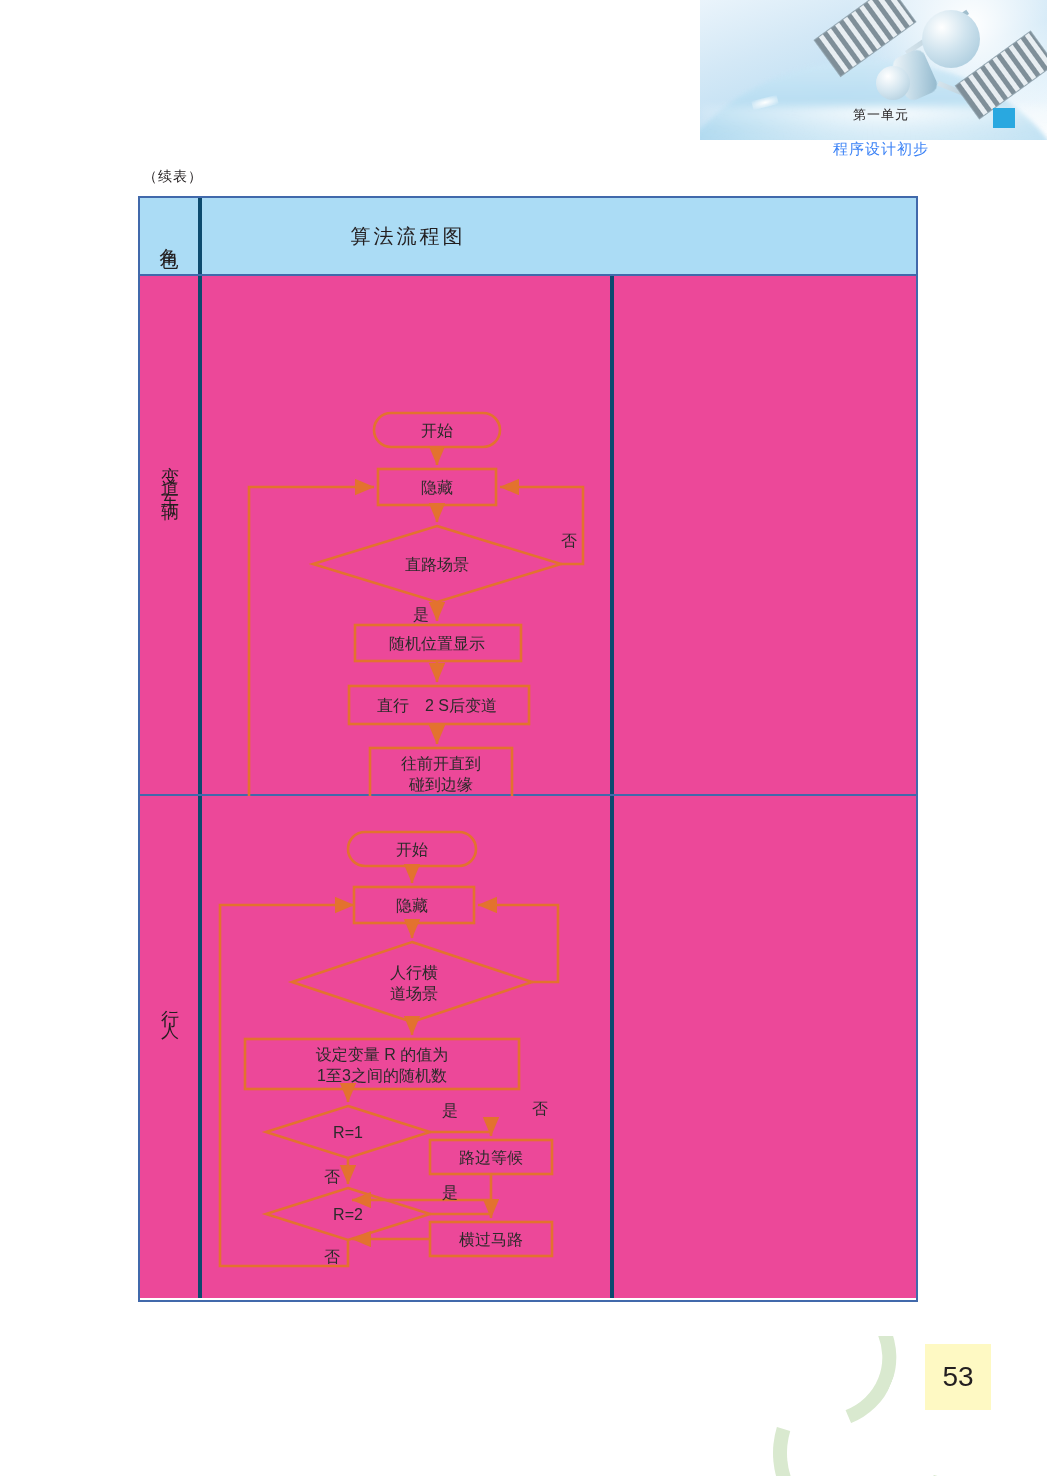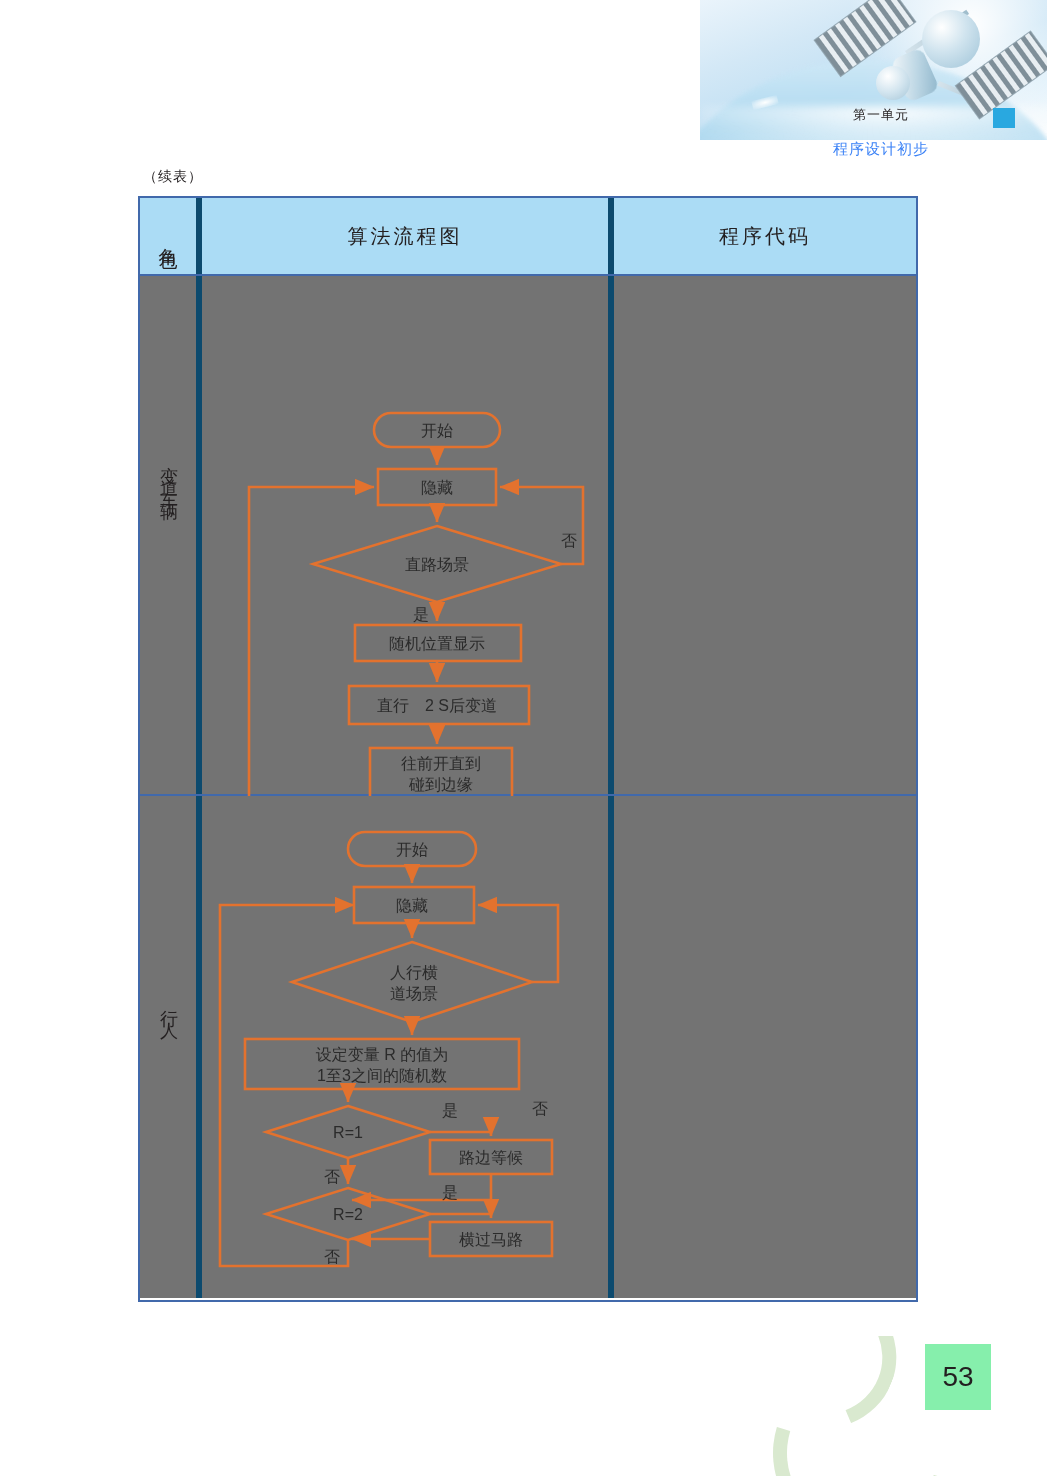--- a/index.html
+++ b/index.html
@@ -63,34 +63,34 @@
   .runhead .chap{font-size:15px;color:#3b82f6;letter-spacing:1px;}
   .runhead .sq{position:absolute;right:-86px;top:2px;width:22px;height:20px;background:#29a8e0;}
 
   
   .caption{position:absolute;left:143px;top:168px;font-size:14px;color:#231f20;letter-spacing:1px;}
 
   
   .tbl{position:absolute;left:138px;top:196px;width:780px;height:1106px;
        border:2px solid #4169ab;box-sizing:border-box;}
   .row{display:flex;width:100%;box-sizing:border-box;}
-  .cell{box-sizing:border-box;border-right:6px solid #0c4a6e;position:relative;}
+  .cell{box-sizing:border-box;border-right:4px solid #0c4a6e;position:relative;}
   .cell:last-child{border-right:none;}
   .c-role{width:62px;}
   .c-flow{width:412px;}
   .c-code{width:302px;}
 
   .head-row{height:78px;background:#abdcf5;border-bottom:2px solid #4169ab;}
   .head-row .cell{background:#abdcf5;display:flex;align-items:center;justify-content:center;}
   .head-v{writing-mode:vertical-rl;text-orientation:upright;font-size:19px;color:#231f20;
           letter-spacing:3px;line-height:1.05;}
   .head-t{font-size:20px;color:#231f20;letter-spacing:3px;}
 
   .body-row{background:#d6ecfa;}
-  .body-row .cell{background:#737373;}
+  .body-row .cell{background:#ec4899;}
   .row-1{height:520px;border-bottom:2px solid #4169ab;}
   .row-2{height:502px;}
   .role-v{position:absolute;left:50%;transform:translateX(-50%);
           writing-mode:vertical-rl;text-orientation:upright;
           font-size:18px;color:#231f20;letter-spacing:12px;line-height:1.1;}
   .role-1{top:176px;}
   .role-2{top:200px;}
 
   .flow-wrap{position:absolute;inset:0;}
   .flow-wrap svg{position:absolute;left:0;top:0;}
@@ -100,21 +100,21 @@
   .foot{position:absolute;left:0;bottom:0;width:1047px;height:140px;overflow:hidden;}
   .curve1{position:absolute;right:96px;bottom:-66px;width:150px;height:150px;
           border:14px solid #d9e9cf;border-radius:50%;
           border-right-color:transparent;border-top-color:transparent;
           transform:rotate(-28deg);}
   .curve2{position:absolute;right:150px;bottom:48px;width:130px;height:120px;
           border:14px solid #d9e9cf;border-radius:50%;
           border-left-color:transparent;border-bottom-color:transparent;
           transform:rotate(22deg);}
   .pgbox{position:absolute;right:56px;bottom:66px;width:66px;height:66px;
-         background:#86efac;display:flex;align-items:center;justify-content:center;}
+         background:#fef9c3;display:flex;align-items:center;justify-content:center;}
   .pgnum{font-size:28px;color:#231f20;font-family:"Liberation Sans","DejaVu Sans",sans-serif;}
 </style>
 </head>
 <body>
 
 <div class="banner">
   <div class="sky"></div>
   <div class="earth"></div>
   <div class="glow"></div>
   <div class="sat panel panel-a"></div>
@@ -136,23 +136,20 @@
 <div class="caption">（续表）</div>
 
 <div class="tbl">
 
   <div class="row head-row">
     <div class="cell c-role">
       <span class="head-v">角色</span>
     </div>
     <div class="cell c-flow">
       <span class="head-t">算法流程图</span>
-    </div>
-    <div class="cell c-code">
-      <span class="head-t">程序代码</span>
     </div>
   </div>
 
   <div class="row body-row row-1">
     <div class="cell c-role">
       <span class="role-v role-1">变道车辆</span>
     </div>
 
     <div class="cell c-flow">
       <div class="flow-wrap">

